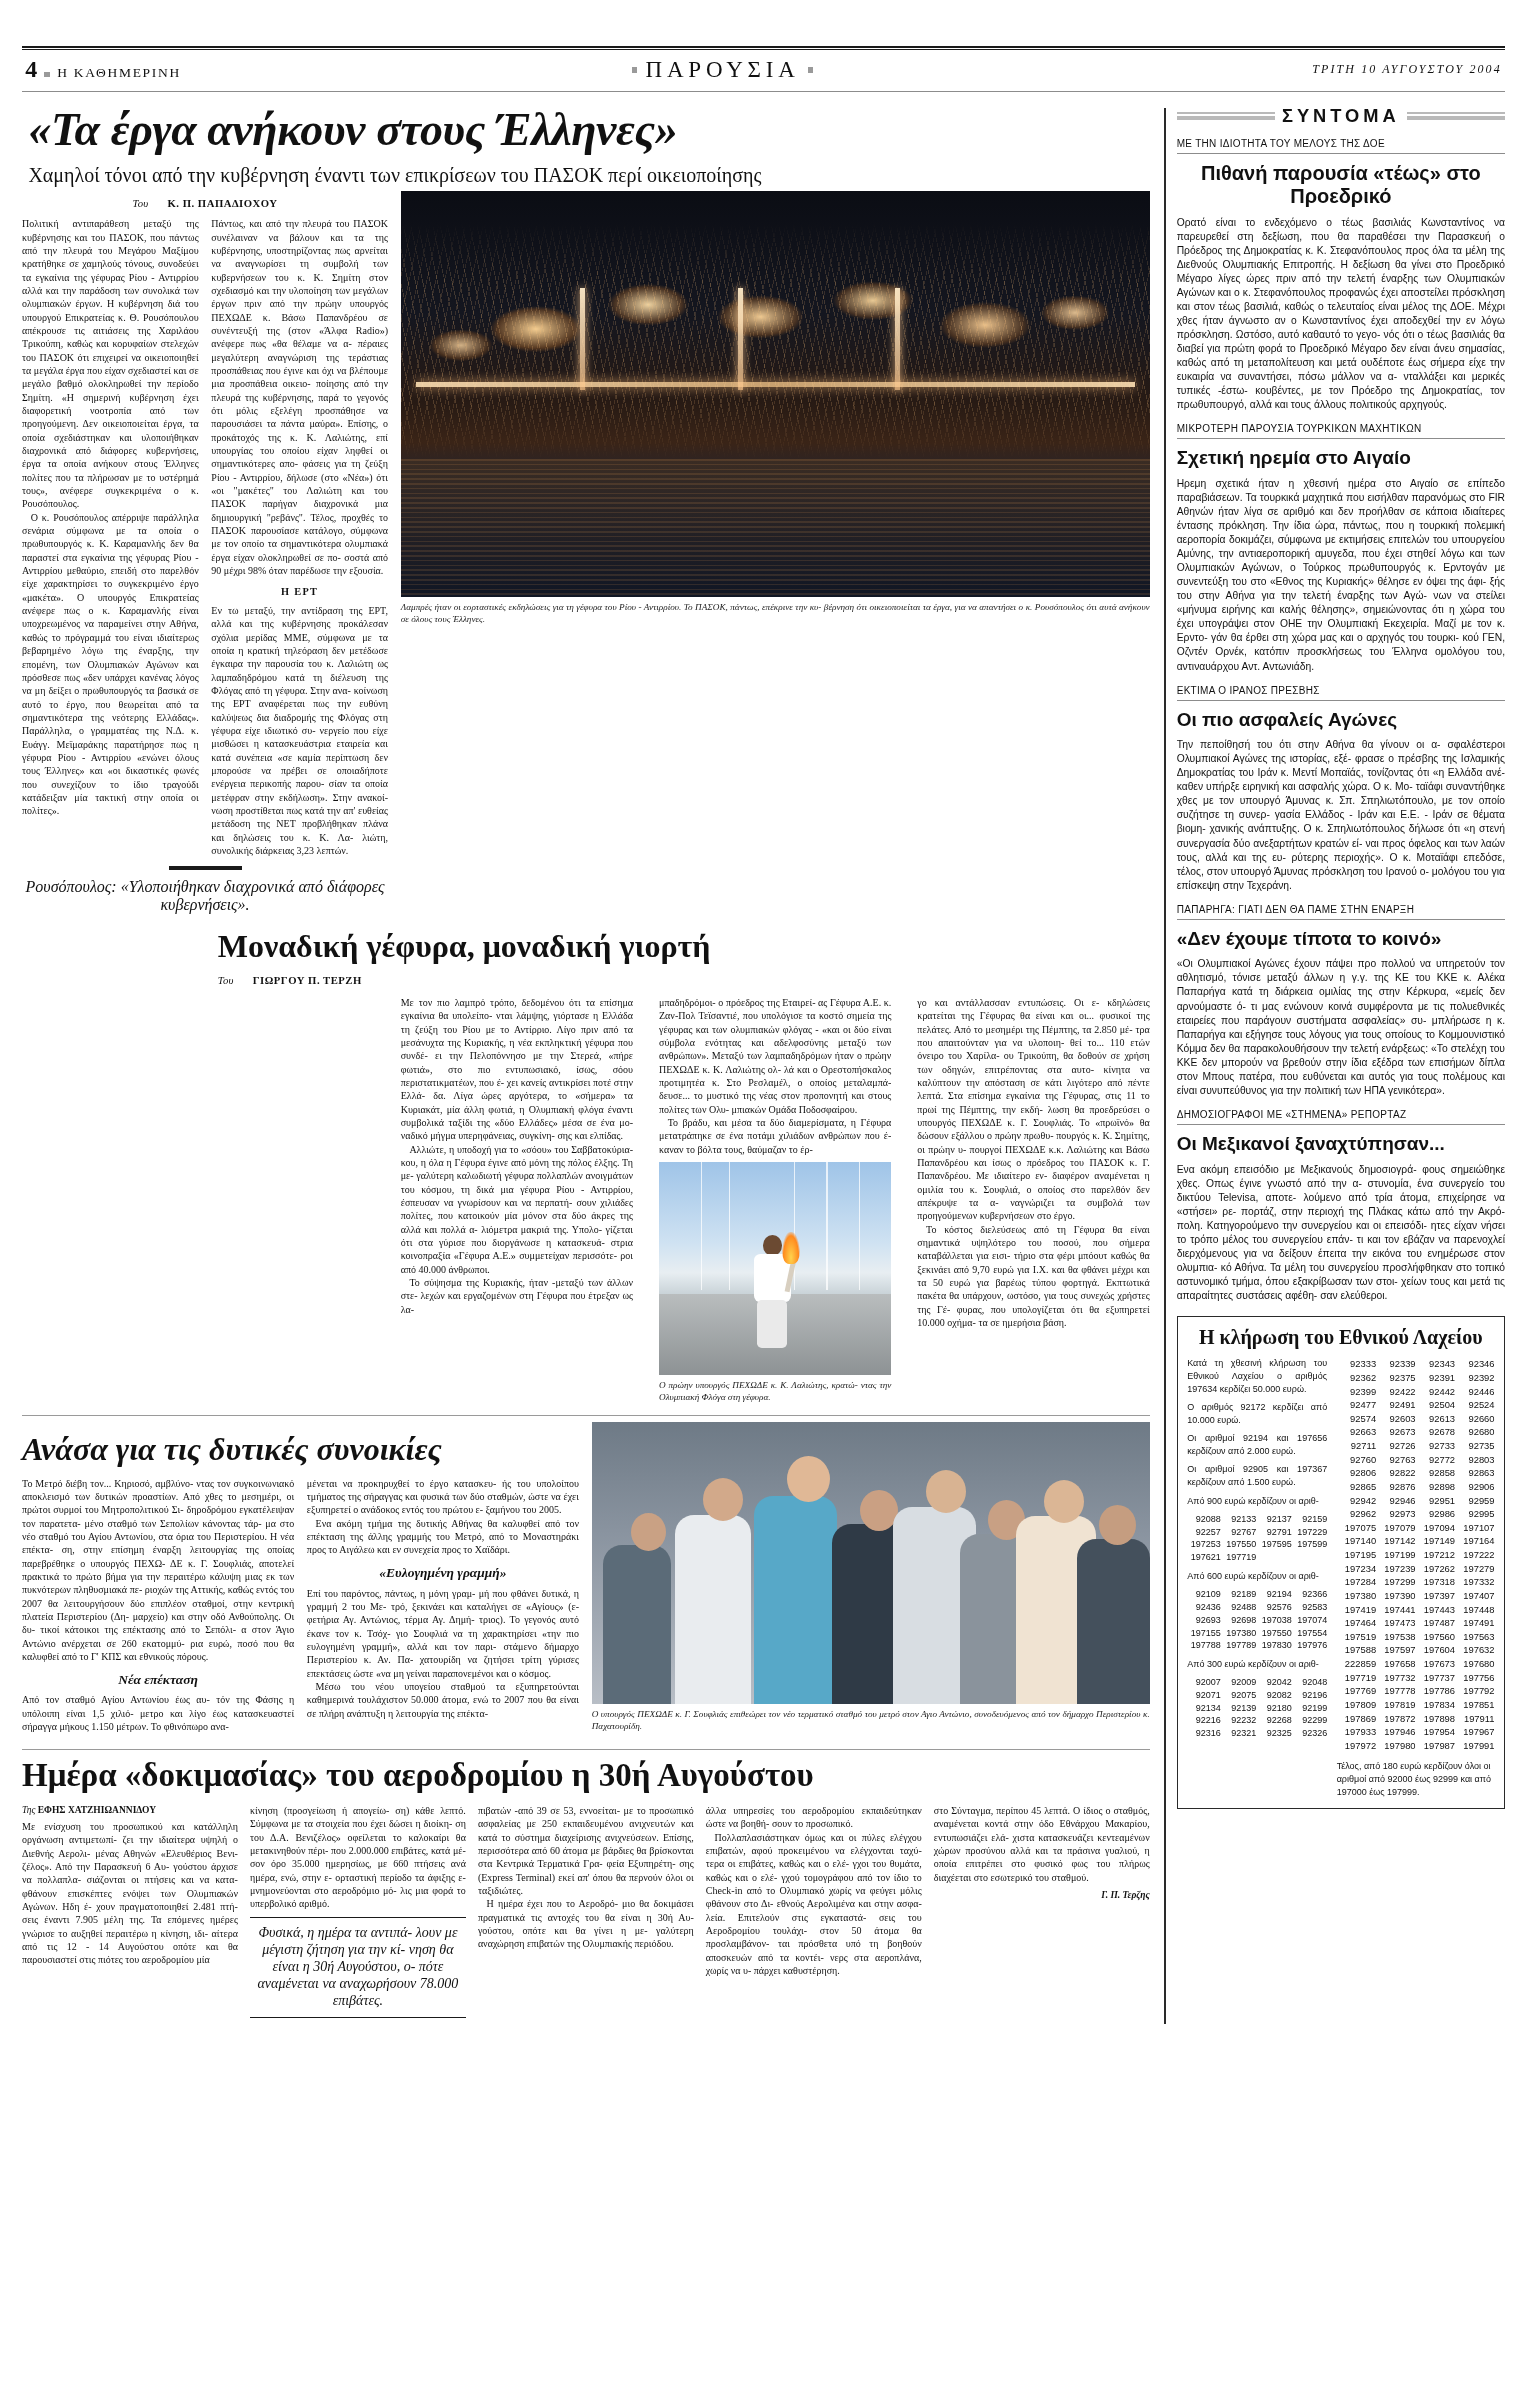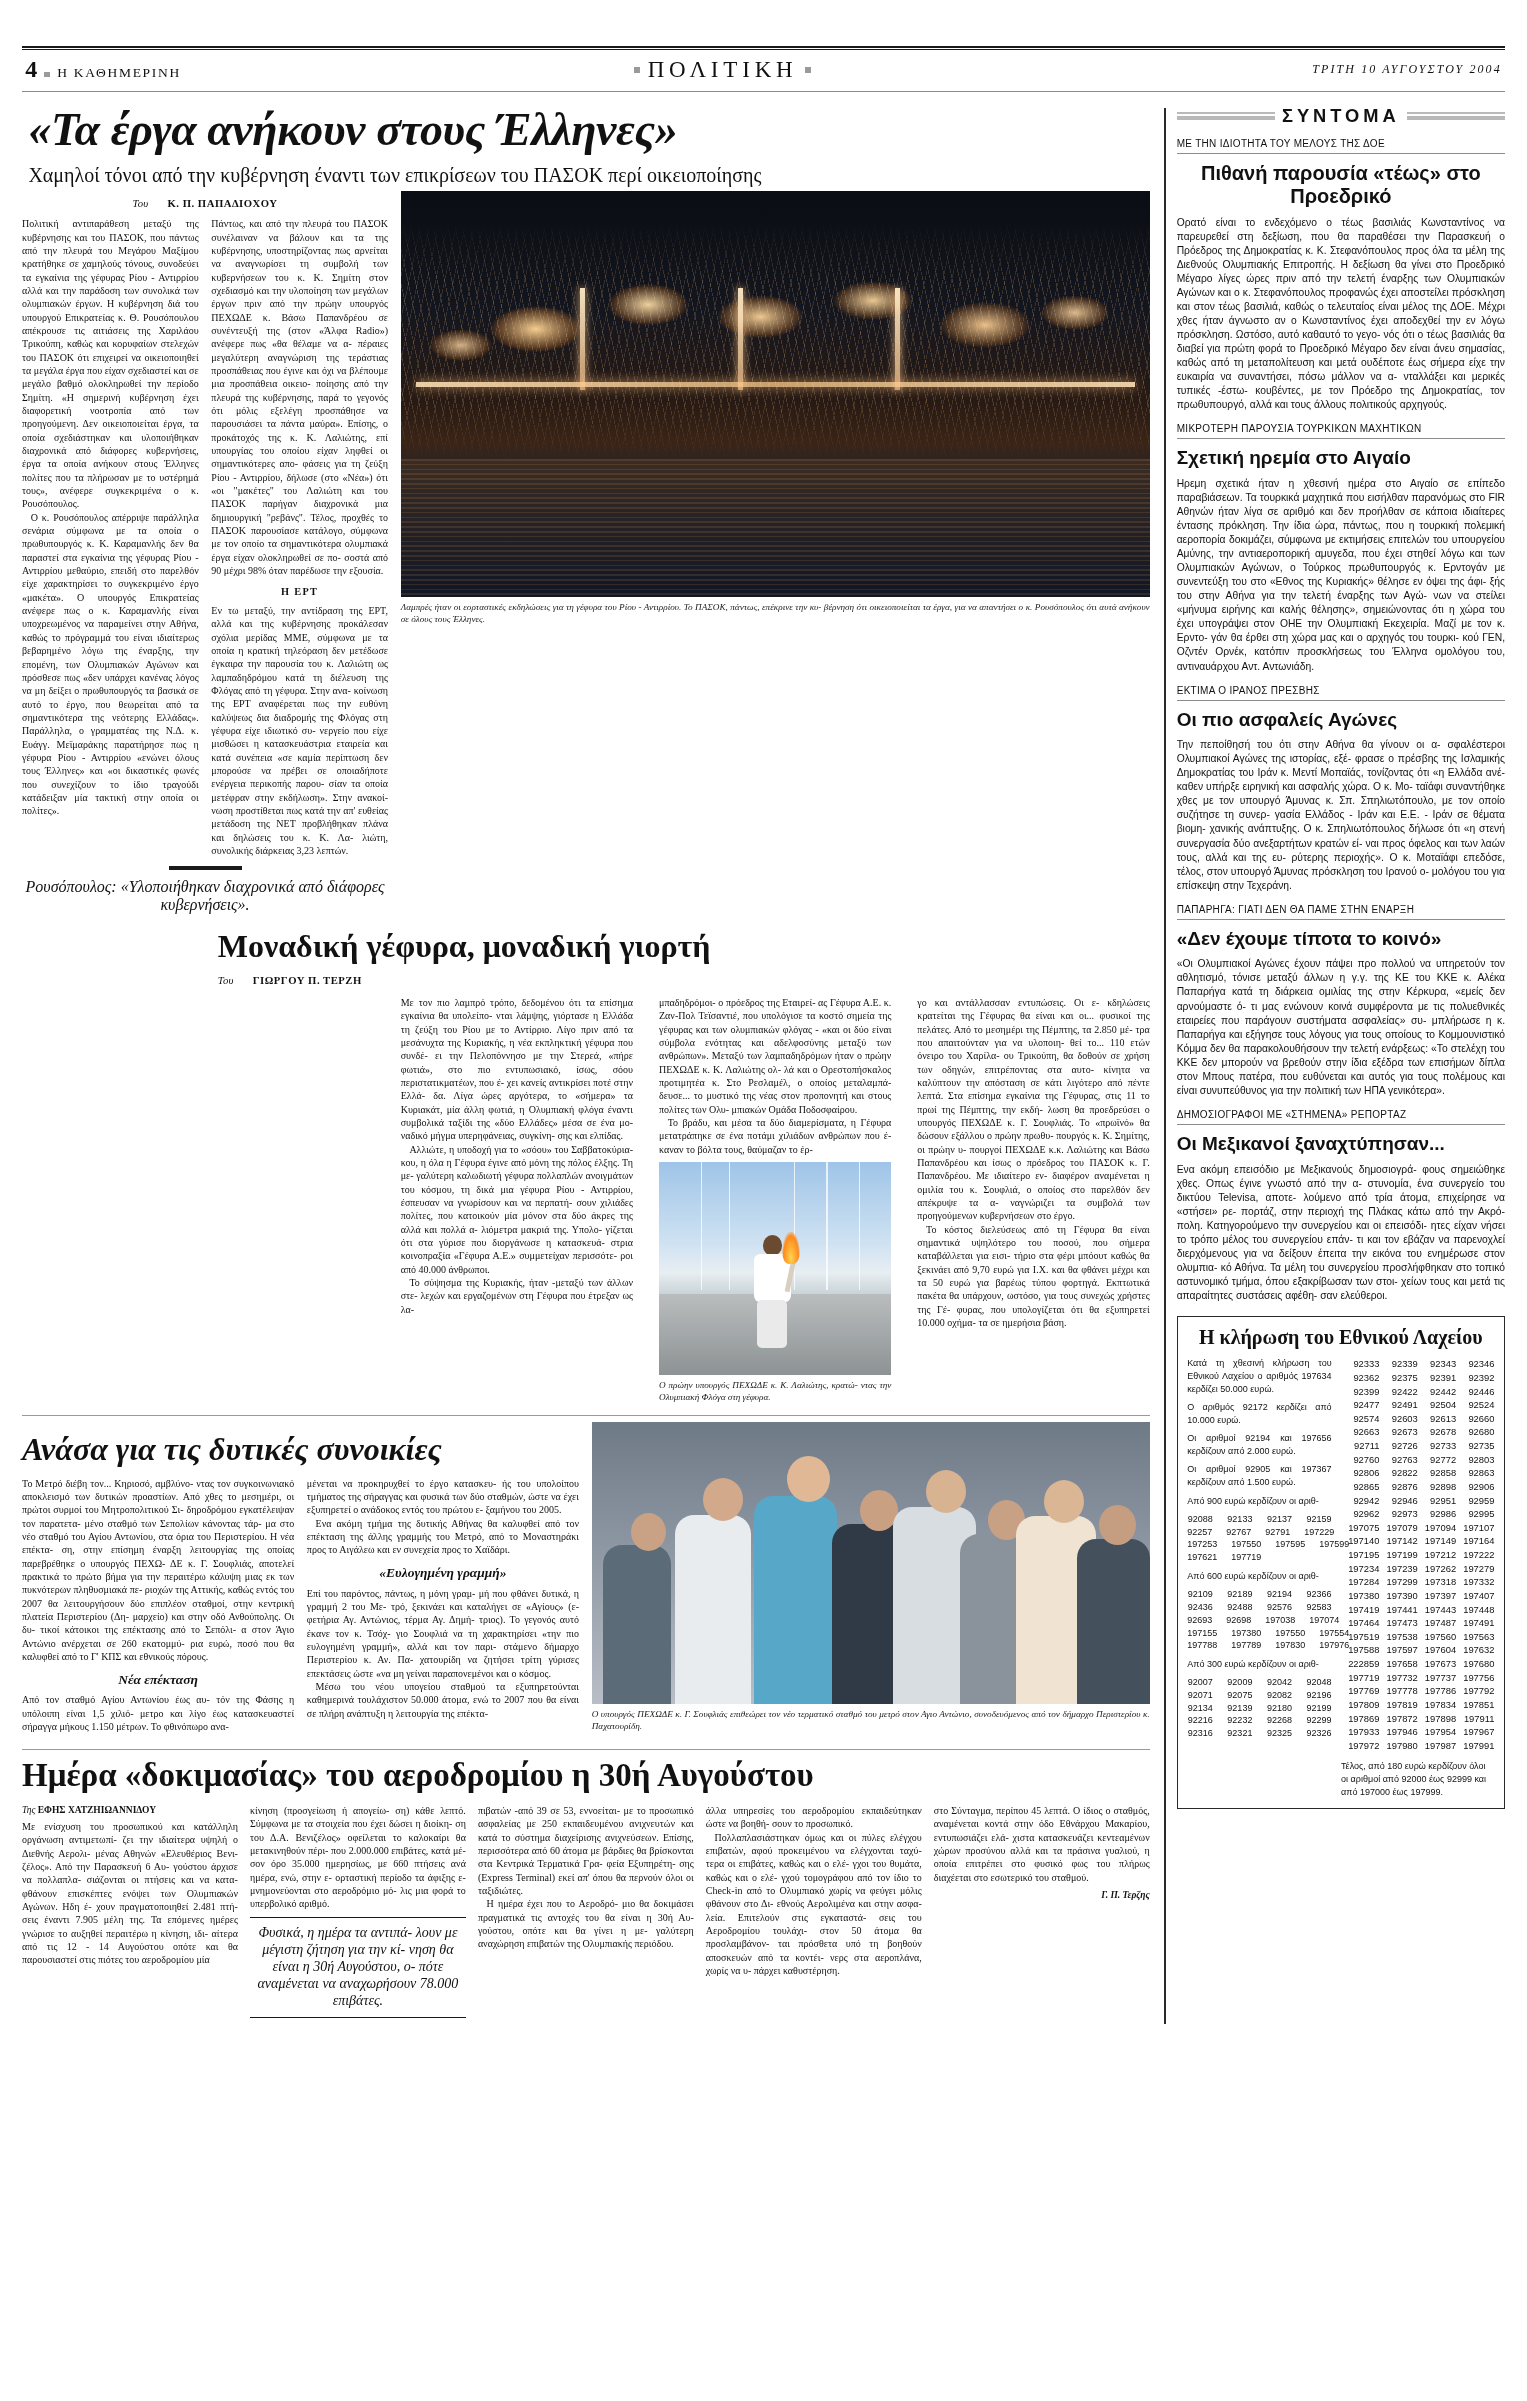--- a/index.html
+++ b/index.html
@@ -168,21 +168,21 @@
     font-family:"Liberation Serif", serif; font-weight:bold; font-size:20px;
     text-align:center; margin:1.6px 0 8px 0;
   }
   .lotto-cols{ display:flex; gap:9.5px; font-family:"Liberation Sans", sans-serif; }
   .lotto-l{ width:47%; font-size:9px; line-height:1.42; }
   .lotto-r{ width:53%; font-size:9.4px; line-height:1.45; }
   .lotto-l p{ margin:0 0 5.6px 0; text-align:justify; }
   .numrow{ display:flex; justify-content:space-between; }
   .numrow span{ flex:1 1 0; text-align:right; }
   .numgrid{ }
-  .numgrid .numrow{ gap:14px; }
+  .numgrid .numrow{ gap:2px; }
   .lotto-note{ font-size:9px; font-family:"Liberation Sans",sans-serif; line-height:1.4; }
 
   
   .rule-thin{ border-top:0.8px solid #9a9a9a; margin:11px 0 0 0; }
   h2.sec-head{
     font-size:32px; font-style:italic; font-weight:bold; line-height:1.05;
     margin:11px 0 9.5px 0; font-family:"Liberation Serif", serif;
   }
   h2.wide-head{
     font-size:33px; font-weight:bold; line-height:1.05; margin:8px 0 11px 0;
@@ -208,21 +208,21 @@
   <div class="masthead">
     <div class="rule-top"></div>
     <div class="mast-row">
       <div class="mast-left">
         <span class="pagenum">4</span>
         <span class="sq"></span>
         <span class="paper-name">Η ΚΑΘΗΜΕΡΙΝΗ</span>
       </div>
       <div class="mast-center">
         <span class="sq"></span>
-        <span class="section-title">ΠΟΛΙΤΙΚΗ</span>
+        <span class="section-title">ΠΑΡΟΥΣΙΑ</span>
         <span class="sq"></span>
       </div>
       <div class="mast-date">ΤΡΙΤΗ 10 ΑΥΓΟΥΣΤΟΥ 2004</div>
     </div>
     <div class="rule-bottom"></div>
   </div>
 
   <div class="grid">
 
     <div class="left-zone">

